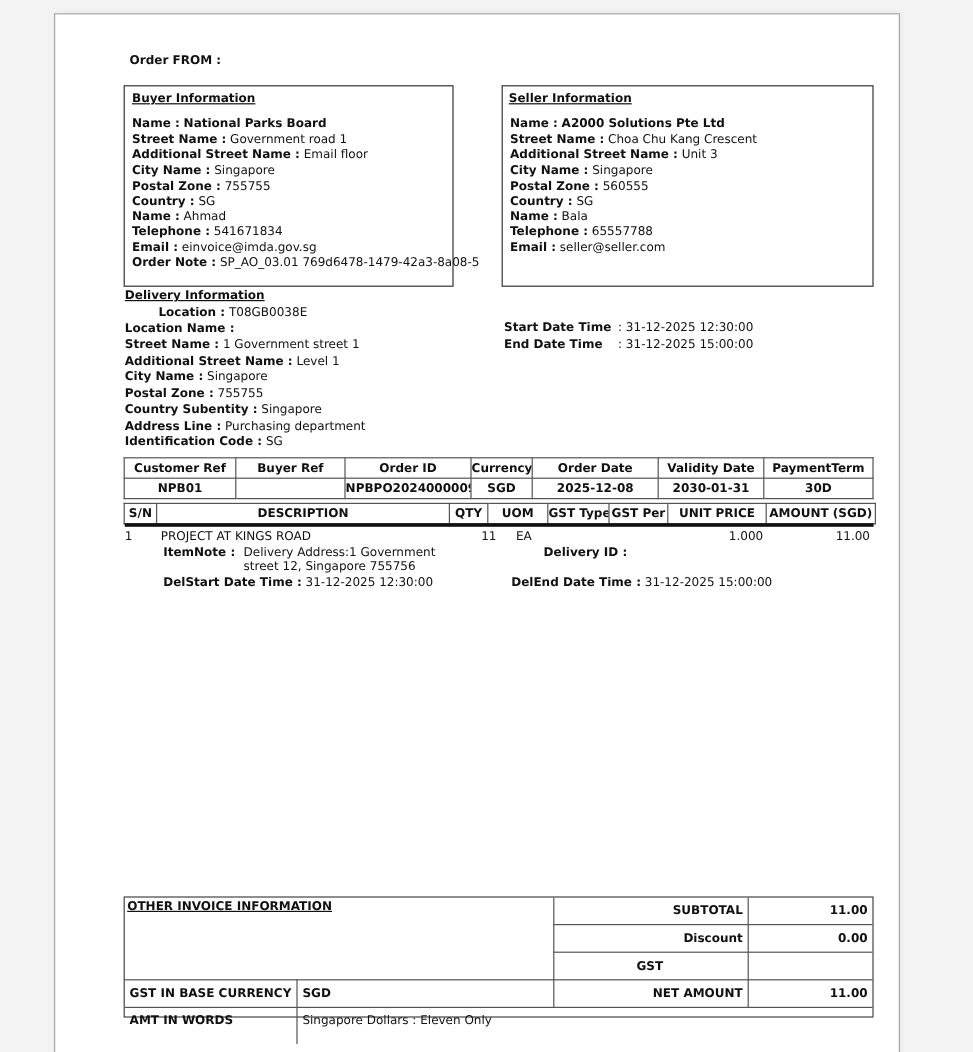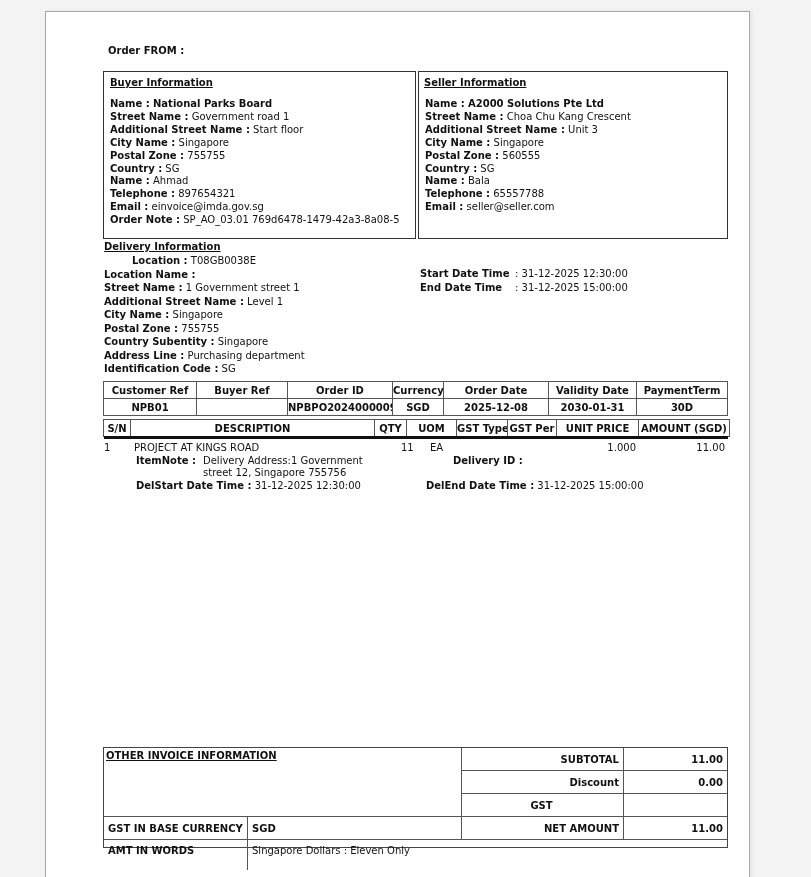--- a/index.html
+++ b/index.html
@@ -22,31 +22,31 @@
   table.grid td { border:1px solid #555; text-align:center; font-weight:bold; padding:0; height:16px; overflow:hidden; white-space:nowrap; }
   .thickline { position:absolute; left:58px; width:624px; height:3px; background:#111; }
 </style>
 </head>
 <body>
 
 <div class="page">
 
   <div class="abs t b" style="left:62px; top:32px;">Order FROM :</div>
 
-  <div class="box" style="left:57px; top:59px; width:313px; height:168px;">
+  <div class="box" style="left:57px; top:59px; width:275px; height:168px;">
     <div class="row b u" style="left:6px; top:4px;">Buyer Information</div>
     <div id="buyer-fields">
         <div class="row" style="left: 6px; top: 25px;"><span class="lbl">Name :</span> <span class="lbl">National Parks Board</span></div>
         <div class="row" style="left: 6px; top: 37.9px;"><span class="lbl">Street Name :</span> <span>Government road 1</span></div>
-        <div class="row" style="left: 6px; top: 50.8px;"><span class="lbl">Additional Street Name :</span> <span>Start floor</span></div>
+        <div class="row" style="left: 6px; top: 50.8px;"><span class="lbl">Additional Street Name :</span> <span>Email floor</span></div>
         <div class="row" style="left: 6px; top: 63.7px;"><span class="lbl">City Name :</span> <span>Singapore</span></div>
         <div class="row" style="left: 6px; top: 76.6px;"><span class="lbl">Postal Zone :</span> <span>755755</span></div>
         <div class="row" style="left: 6px; top: 89.5px;"><span class="lbl">Country :</span> <span>SG</span></div>
         <div class="row" style="left: 6px; top: 102.4px;"><span class="lbl">Name :</span> <span>Ahmad</span></div>
-        <div class="row" style="left: 6px; top: 115.3px;"><span class="lbl">Telephone :</span> <span>897654321</span></div>
+        <div class="row" style="left: 6px; top: 115.3px;"><span class="lbl">Telephone :</span> <span>541671834</span></div>
         <div class="row" style="left: 6px; top: 128.2px;"><span class="lbl">Email :</span> <span>einvoice@imda.gov.sg</span></div>
         <div class="row" style="left: 6px; top: 141.1px;"><span class="lbl">Order Note :</span> <span>SP_AO_03.01 769d6478-1479-42a3-8a08-5</span></div>
       </div>
   </div>
 
   <div class="box" style="left:372px; top:59px; width:310px; height:168px;">
     <div class="row b u" style="left:5px; top:4px;">Seller Information</div>
     <div id="seller-fields">
         <div class="row" style="left: 6px; top: 25px;"><span class="lbl">Name :</span> <span class="lbl">A2000 Solutions Pte Ltd</span></div>
         <div class="row" style="left: 6px; top: 37.9px;"><span class="lbl">Street Name :</span> <span>Choa Chu Kang Crescent</span></div>

